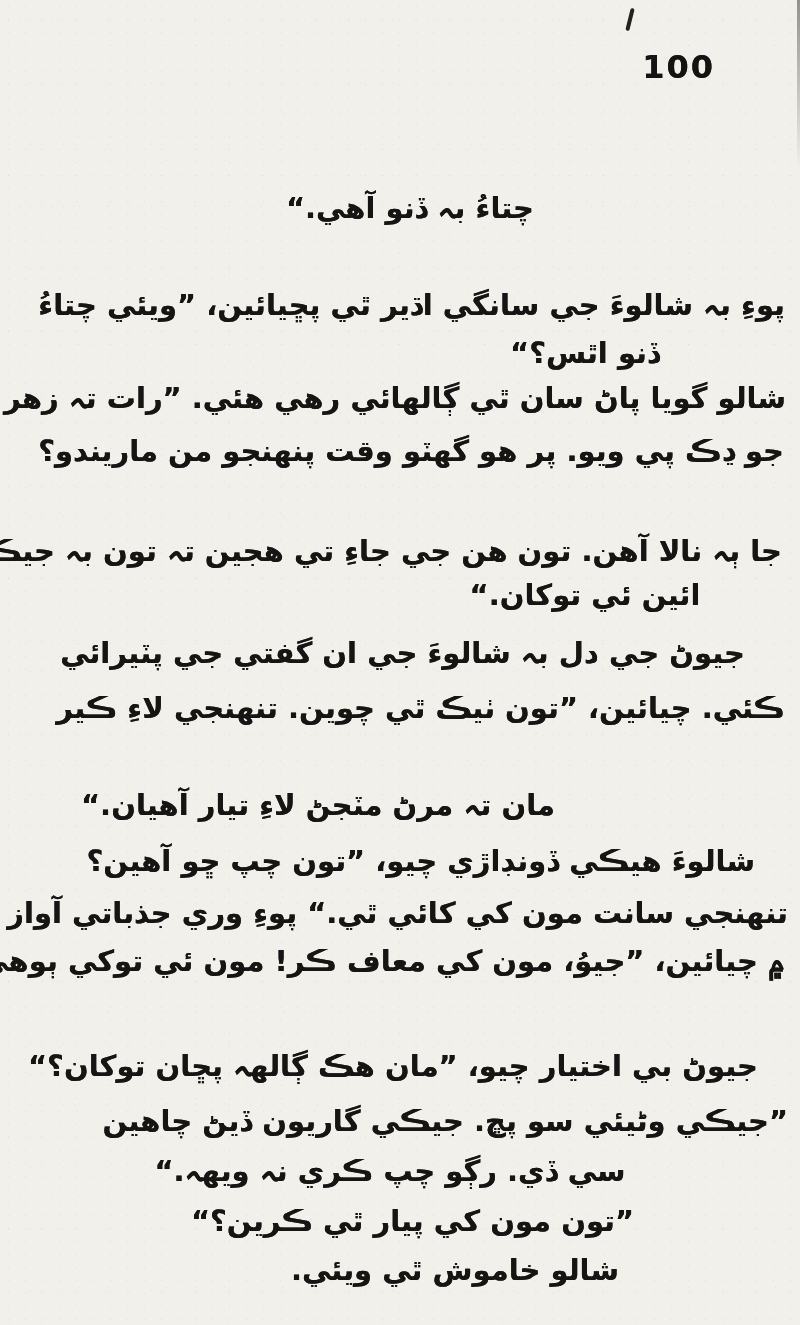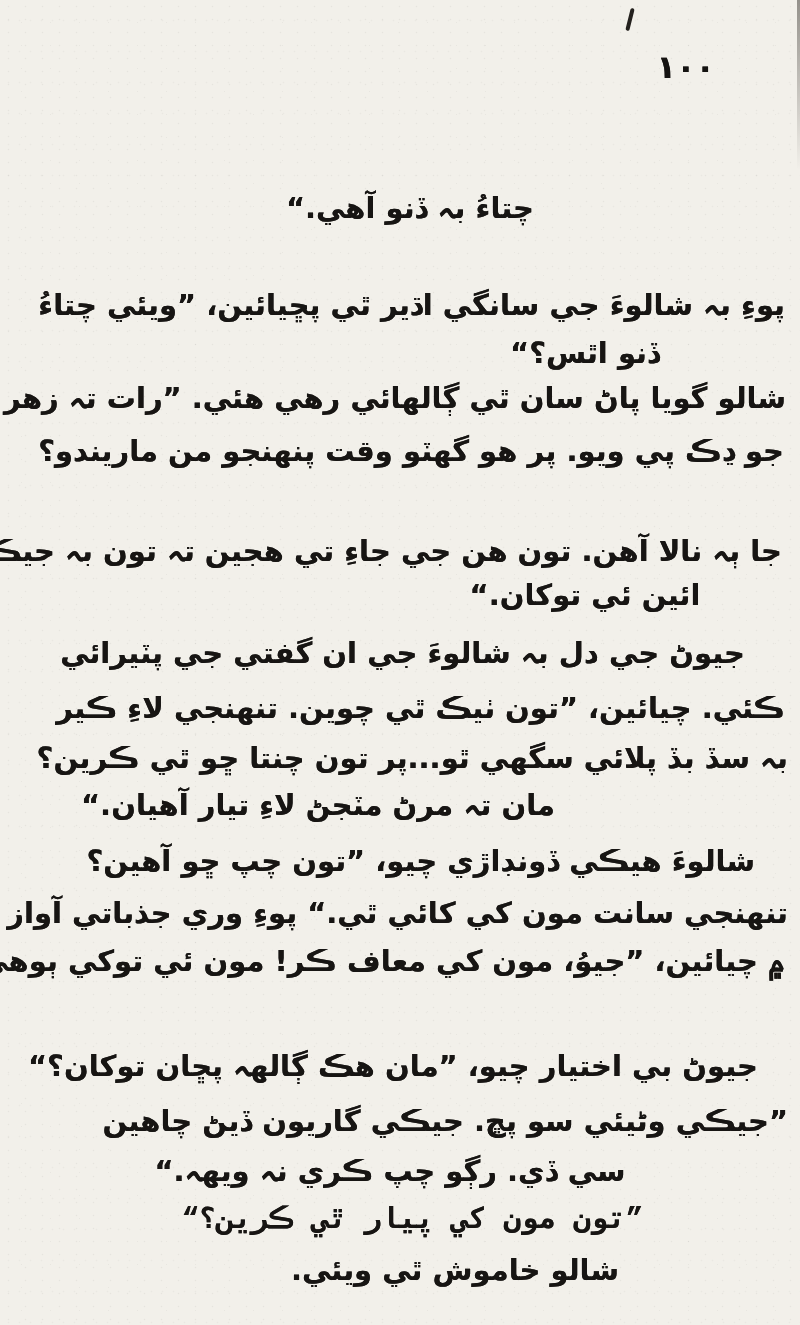--- a/index.html
+++ b/index.html
@@ -40,21 +40,21 @@
   .l12{top:685px;right:15px;}
   .l13{top:735px;right:12px;}
   .l14{top:782px;left:100px;right:245px;}
   .l15{top:838px;right:45px;}
   .l16{top:890px;right:12px;}
   .l17{top:938px;right:15px;}
   .l18{top:985px;left:150px;right:195px;}
   .l19{top:1043px;right:42px;}
   .l20{top:1098px;right:12px;}
   .l21{top:1148px;left:140px;right:160px;}
-  .l22{top:1198px;left:180px;right:155px;font-family:Liberation Mono, monospace;}
+  .l22{top:1198px;left:180px;right:155px;}
   .l23{top:1247px;left:250px;right:140px;}
   .page-number{
     position:absolute;top:48px;right:85px;
     color:#151311;font-size:32px;font-weight:bold;letter-spacing:2px;
     direction:rtl;text-shadow:0 0 .6px rgba(20,18,16,.9);
   }
   .tick{
     position:absolute;top:8px;left:628px;width:4px;height:23px;
     background:#24211e;border-radius:2px;transform:rotate(14deg);
   }
@@ -62,32 +62,31 @@
     position:absolute;top:0;right:0;width:3px;height:170px;
     background:linear-gradient(to bottom, rgba(70,66,60,.55), rgba(70,66,60,0));
   }
 </style>
 </head>
 <body>
 
 <div class="page">
   <div class="edge-shadow"></div>
   <div class="tick"></div>
-  <div class="page-number">١٠٠</div>
+  <div class="page-number">100</div>
 
   <div class="line c l2">چتاءُ بہ ڏنو آهي.“</div>
   <div class="line r l4">پوءِ بہ شالوءَ جي سانگي اڌير ٿي پڇيائين، ”ويئي چتاءُ</div>
   <div class="line c l5">ڏنو اٿس؟“</div>
   <div class="line r l6">شالو گويا پاڻ سان ٿي ڳالهائي رهي هئي. ”رات تہ زهر</div>
   <div class="line r l7">جو ڍڪ پي ويو. پر هو گهٽو وقت پنهنجو من ماريندو؟</div>
   <div class="line r l9">جا ٻہ نالا آهن. تون هن جي جاءِ تي هجين تہ تون بہ جيڪر</div>
   <div class="line c l10">ائين ئي توکان.“</div>
   <div class="line r l11">جيوڻ جي دل بہ شالوءَ جي ان گفتي جي پٽيرائي</div>
   <div class="line r l12">ڪئي. چيائين، ”تون ٺيڪ ٿي چوين. تنهنجي لاءِ ڪير</div>
-  <div class="line r l13">بہ سڏ بڏ پلائي سگهي ٿو...پر تون چنتا ڇو ٿي ڪرين؟</div>
   <div class="line c l14">مان تہ مرڻ مٽجڻ لاءِ تيار آهيان.“</div>
   <div class="line r l15">شالوءَ هيڪي ڏونڊاڙي چيو، ”تون چپ ڇو آهين؟</div>
   <div class="line r l16">تنهنجي سانت مون کي کائي ٿي.“ پوءِ وري جذباتي آواز</div>
   <div class="line r l17">۾ چيائين، ”جيوُ، مون کي معاف ڪر! مون ئي توکي ٻوهي</div>
   <div class="line r l19">جيوڻ بي اختيار چيو، ”مان هڪ ڳالهہ پڇان توکان؟“</div>
   <div class="line r l20">”جيڪي وڻيئي سو پڇ. جيڪي گاريون ڏيڻ چاهين</div>
   <div class="line c l21">سي ڏي. رڳو چپ ڪري نہ ويهہ.“</div>
   <div class="line c l22">”تون مون کي پيار ٿي ڪرين؟“</div>
   <div class="line c l23">شالو خاموش ٿي ويئي.</div>
 </div>

